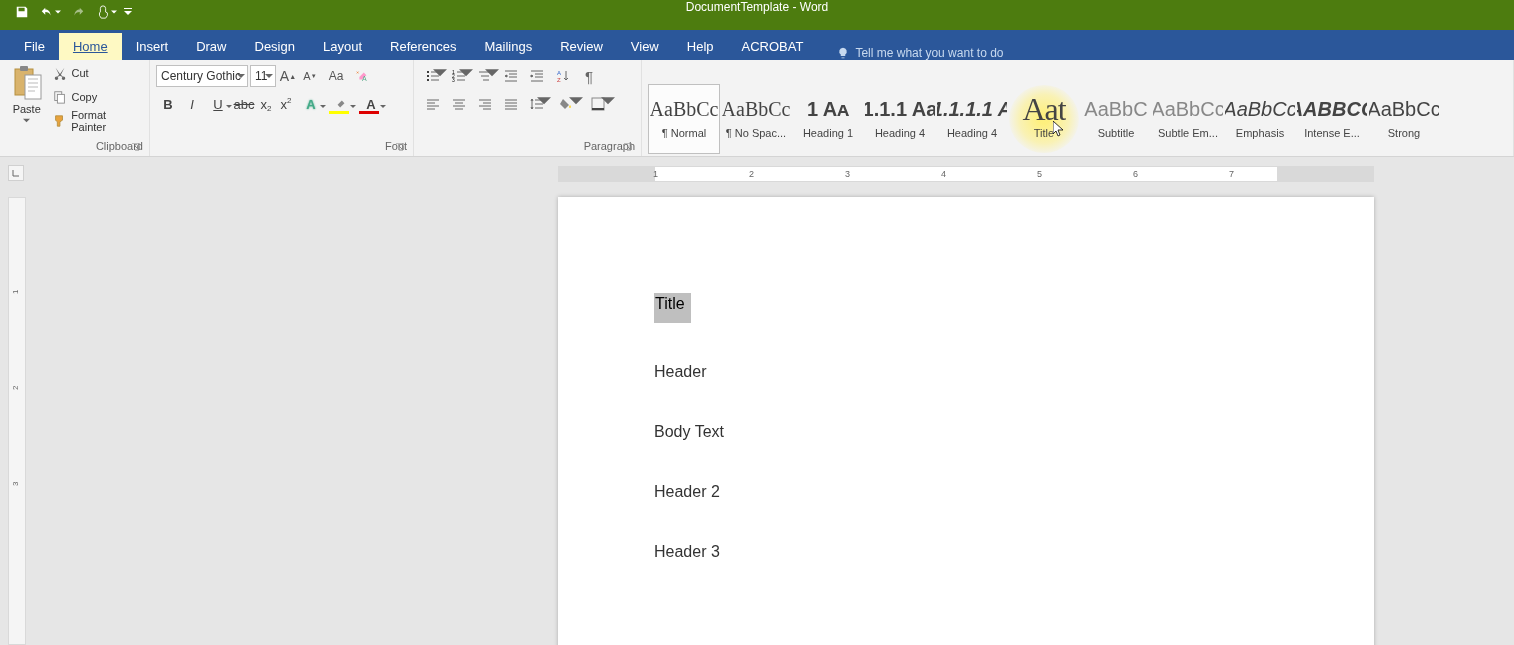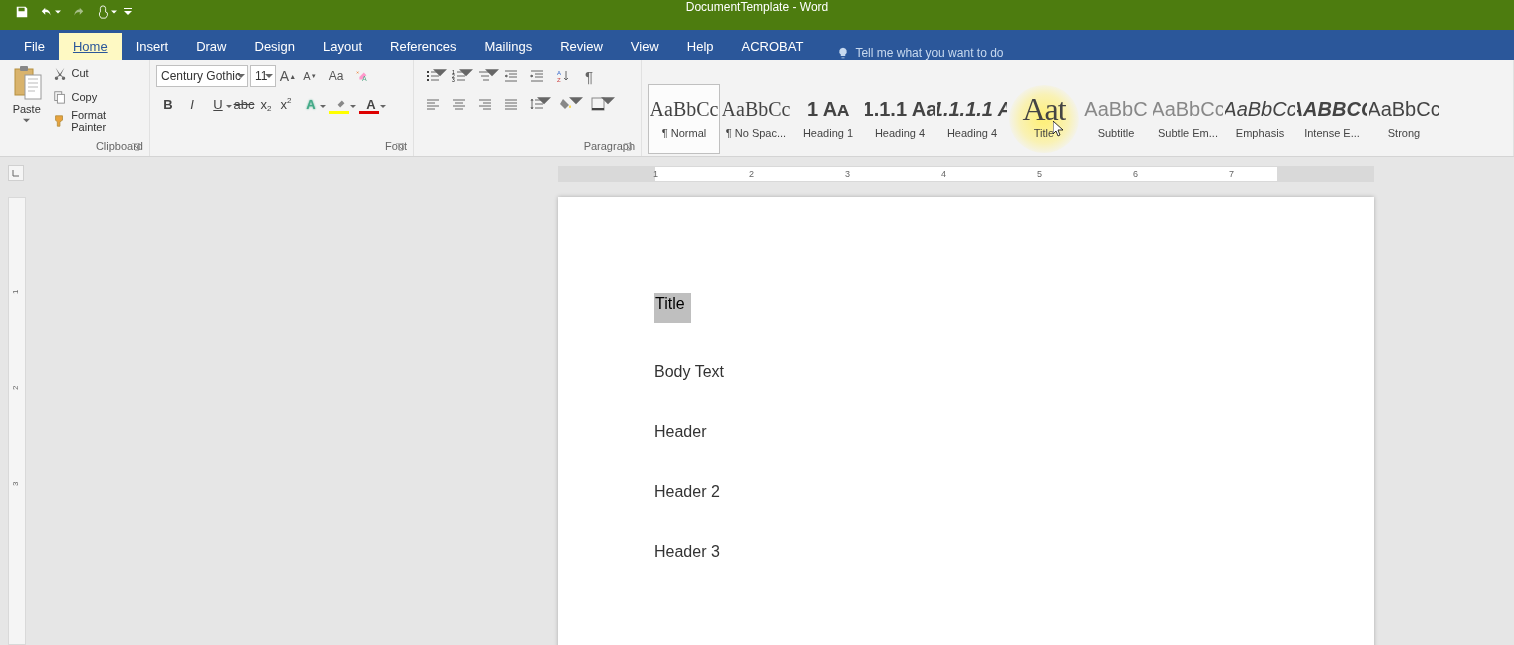--- a/index.html
+++ b/index.html
@@ -470,18 +470,18 @@
   <div class="vruler">
       <div id="vruler-nums">
         <div class="vruler-tick" style="top: 96px;">1</div>
         <div class="vruler-tick" style="top: 192px;">2</div>
         <div class="vruler-tick" style="top: 288px;">3</div>
       </div>
     </div>
 
   <div class="page" id="doc-page">
       <div><span class="doc-title">Title</span></div>
+      <div class="doc-line">Header</div>
       <div class="doc-line">Body Text</div>
-      <div class="doc-line">Header</div>
       <div class="doc-line">Header 2</div>
       <div class="doc-line">Header 3</div>
     </div>
 </div>
 
 </body></html>

